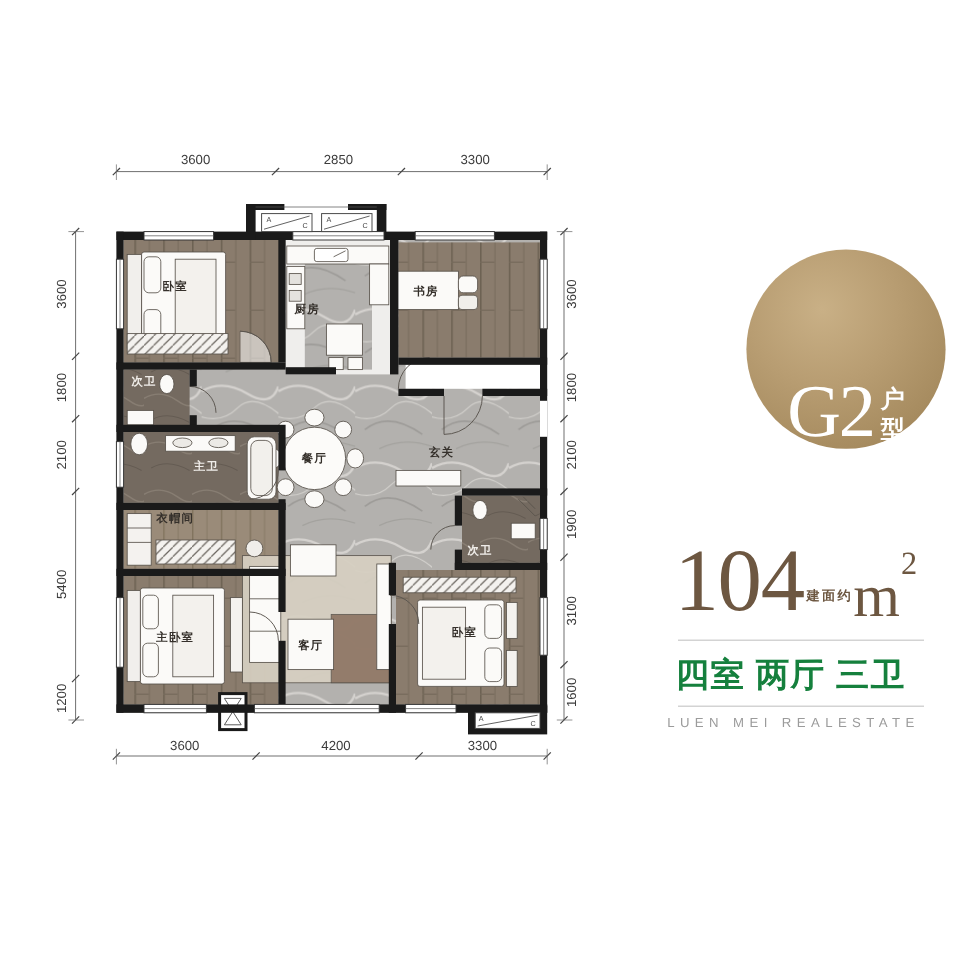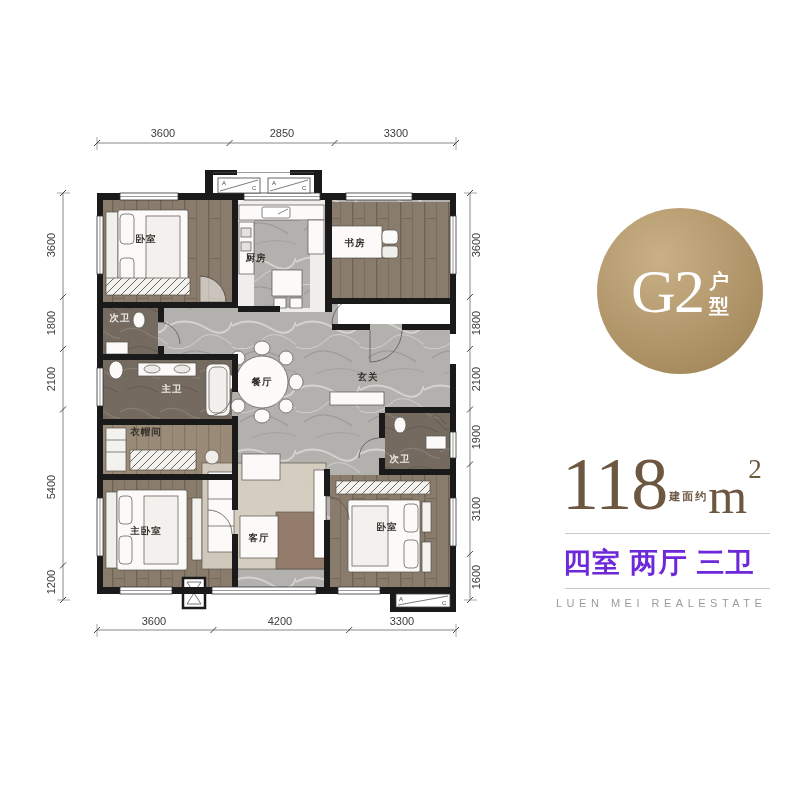--- a/index.html
+++ b/index.html
@@ -1,35 +1,35 @@
 <!DOCTYPE html>
 <html><head>
 <meta charset="utf-8">
 <style>
   html,body{margin:0;padding:0;background:#ffffff;}
   #stage{position:relative;width:800px;height:800px;background:#fff;overflow:hidden;
          font-family:"Liberation Sans",sans-serif;}
   
-  .badge{position:absolute;left:597px;top:208px;width:166px;height:166px;border-radius:50%;
+  .badge{position:absolute;left:622px;top:208px;width:166px;height:166px;border-radius:50%;
          background:radial-gradient(circle at 38% 30%, #c9b086 0%, #b89d72 40%, #a78c60 75%, #97794e 100%);
-         display:flex;align-items:center;justify-content:center;color:#fff;}
+         display:flex;align-items:flex-end;justify-content:center;color:#fff;}
   .badge-inner{display:flex;align-items:center;gap:6px;transform:translatey(0);}
   .badge-code{font-family:"Liberation Serif",serif;font-size:62px;line-height:1;letter-spacing:-2px;}
   .badge-suffix{display:flex;flex-direction:column;font-size:20px;line-height:1.25;font-weight:bold;margin-top:6px;}
   .area-block{position:absolute;left:562px;top:452px;width:214px;color:#6d5741;}
   .area-row{display:flex;align-items:flex-end;}
   .area-value{font-family:"Liberation Serif",serif;font-size:74px;line-height:0.88;letter-spacing:-1px;}
   .area-mwrap{display:flex;flex-direction:row;align-items:center;margin-left:2px;}
   .area-approx{font-size:11px;letter-spacing:2px;font-weight:bold;margin-bottom:-2px;}
   .area-unit{font-family:"Liberation Serif",serif;font-size:50px;line-height:0.85;}
   .area-sup{font-family:"Liberation Serif",serif;font-size:27px;line-height:1;margin:0 0 34px 1px;}
   .rule{position:absolute;left:565px;width:205px;height:1px;background:#c9c9c9;}
   .rule1{top:533px;} .rule2{top:588px;}
   .rooms-line{position:absolute;left:563px;top:544px;width:212px;font-size:28px;font-weight:bold;
-              color:#6d28d9;letter-spacing:1px;white-space:nowrap;}
+              color:#15803d;letter-spacing:1px;white-space:nowrap;}
   .brand{position:absolute;left:556px;top:597px;width:212px;font-size:11px;color:#9b9b9b;
          letter-spacing:4.5px;white-space:nowrap;}
   
   svg text{font-family:"Liberation Sans",sans-serif;}
   .dim{font-size:11px;fill:#3c3c3c;}
   .room-label{font-size:9.5px;fill:#35302b;letter-spacing:1px;font-weight:bold;}
   .room-label.on-dark{fill:#efece8;}
   .ac-label{font-size:6px;fill:#444;}
 </style>
 </head>
@@ -377,21 +377,21 @@
       <span class="badge-code">G2</span>
       <span class="badge-suffix">
         <span>户</span>
         <span>型</span>
       </span>
     </div>
   </div>
 
   <div class="area-block">
     <div class="area-row">
-      <span class="area-value">118</span>
+      <span class="area-value">104</span>
       <span class="area-mwrap">
         <span class="area-approx">建面约</span>
         <span class="area-unit">m</span>
       </span>
       <span class="area-sup">2</span>
     </div>
   </div>
 
   <div class="rule rule1"></div>
   <div class="rooms-line">四室 两厅 三卫</div>

